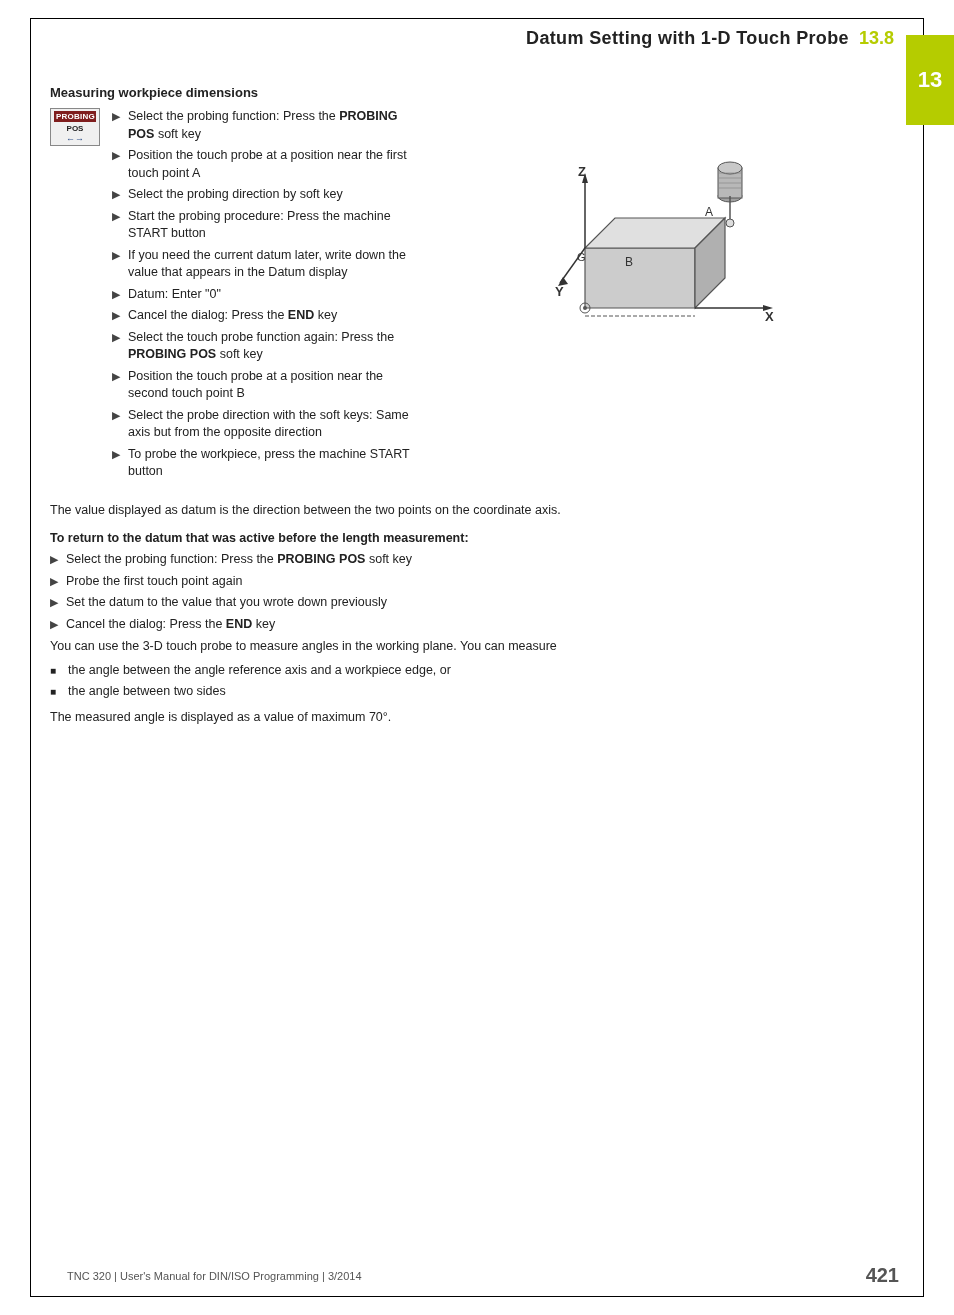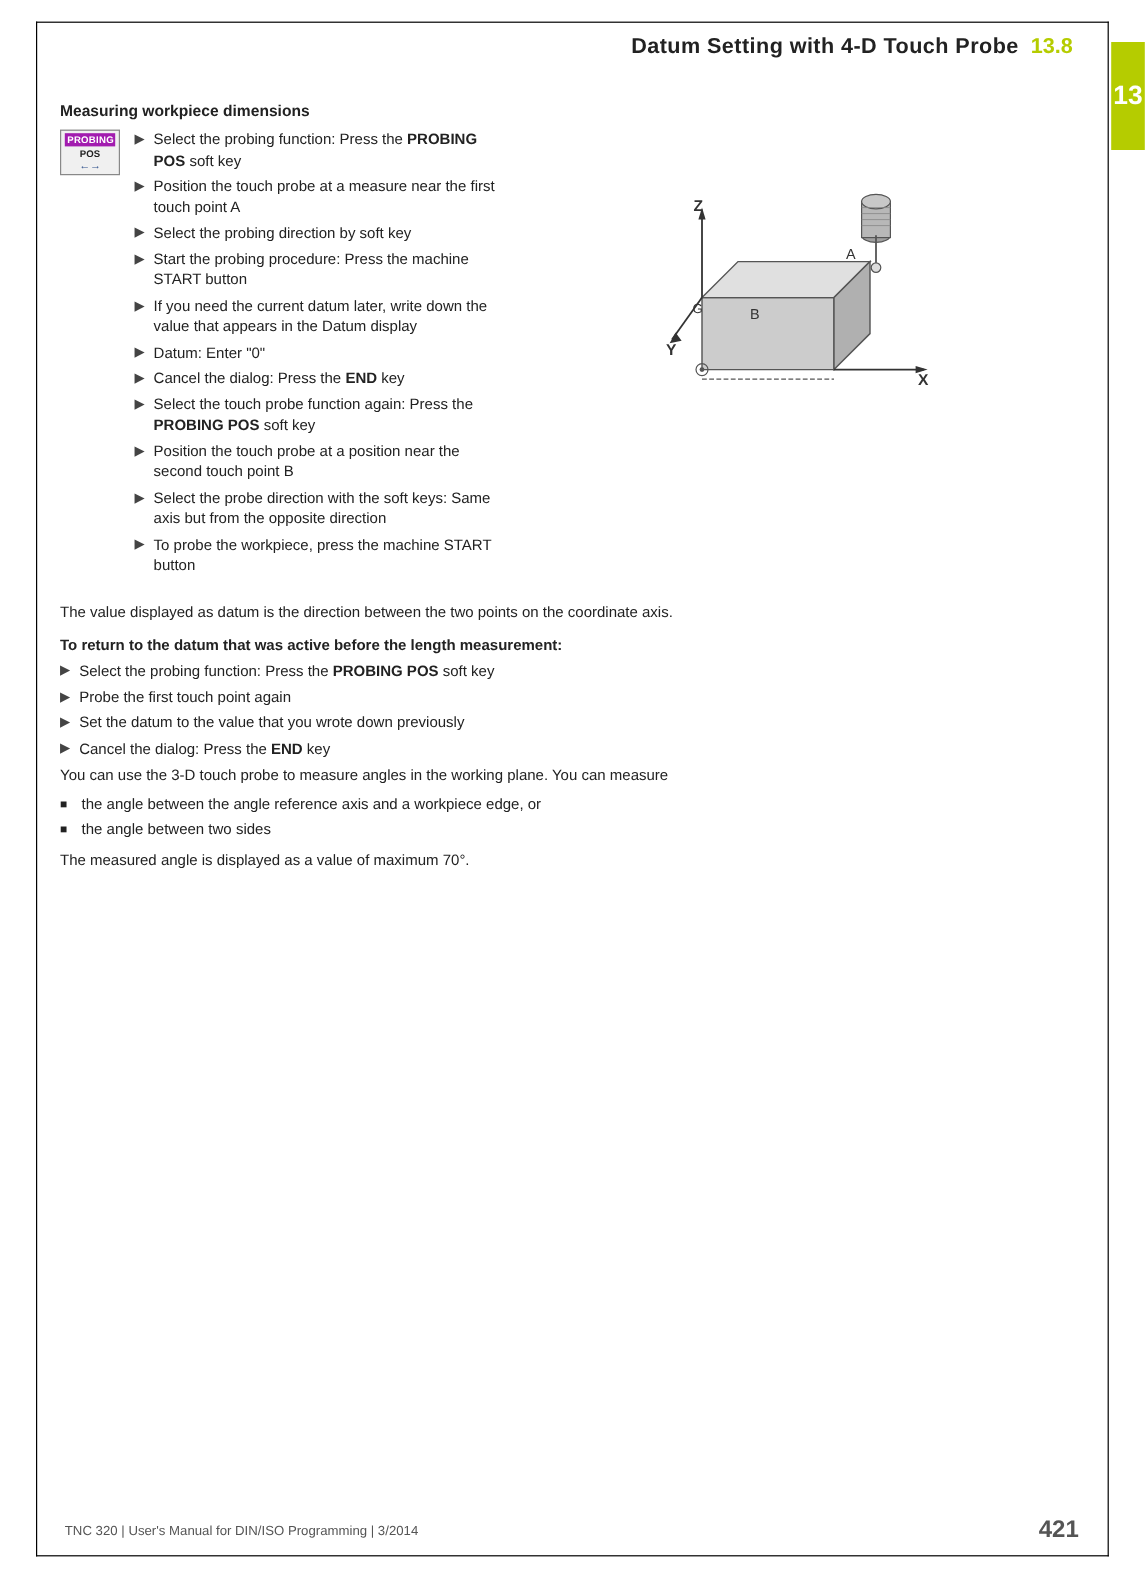--- a/index.html
+++ b/index.html
@@ -37,21 +37,21 @@
       top: 18px; bottom: 18px; right: 30px;
       width: 1px;
       background: #000;
     }
 
     
     .green-tab {
       position: absolute;
       top: 35px;
       right: 0px;
-      width: 28px;
+      width: 48px;
       height: 90px;
       background: #a8c f00;
       background: #b5cc00;
       display: flex;
       align-items: center;
       justify-content: center;
     }
     .green-tab-number {
       color: #fff;
       font-size: 22px;
@@ -128,21 +128,21 @@
       font-size: 9px;
       color: #333;
       text-align: center;
       vertical-align: top;
       float: left;
       margin-right: 8px;
     }
     .probing-icon .pi-top {
       font-size: 8px;
       font-weight: bold;
-      background: #a21caf;
+      background: #7f1d1d;
       color: #fff;
       display: block;
       padding: 1px 2px;
       margin-bottom: 2px;
       letter-spacing: 0.03em;
     }
     .probing-icon .pi-mid {
       font-size: 8px;
       font-weight: bold;
       color: #222;
@@ -228,21 +228,21 @@
       margin-top: 2px;
     }
     .square-list li .sq-text {
       flex: 1;
     }
 
     
     .page-footer {
       position: absolute;
       bottom: 28px;
-      left: 54px;
+      left: 67px;
       right: 55px;
       display: flex;
       justify-content: space-between;
       align-items: center;
       font-size: 11px;
       color: #555;
     }
 
     
     .diagram-svg {
@@ -256,21 +256,21 @@
 <div class="page-border-top"></div>
 <div class="page-border-bottom"></div>
 <div class="page-border-left"></div>
 <div class="page-border-right"></div>
 
 <div class="green-tab">
   <span class="green-tab-number">13</span>
 </div>
 
 <div class="page-header">
-  <span class="page-header-title">Datum Setting with 4-D Touch Probe</span>
+  <span class="page-header-title">Datum Setting with 1-D Touch Probe</span>
   <span class="page-header-section">13.8</span>
 </div>
 
 <div class="main-content">
 
   <div class="section-heading">Measuring workpiece dimensions</div>
 
   <div class="two-col">
 
     <div class="steps-col">
@@ -284,21 +284,21 @@
           </div>
         </div>
 
         <ul class="arrow-list icon-list-items">
           <li>
             <span class="arrow">▶</span>
             <span class="item-text">Select the probing function: Press the <b>PROBING POS</b> soft key</span>
           </li>
           <li>
             <span class="arrow">▶</span>
-            <span class="item-text">Position the touch probe at a measure near the first touch point A</span>
+            <span class="item-text">Position the touch probe at a position near the first touch point A</span>
           </li>
           <li>
             <span class="arrow">▶</span>
             <span class="item-text">Select the probing direction by soft key</span>
           </li>
           <li>
             <span class="arrow">▶</span>
             <span class="item-text">Start the probing procedure: Press the machine START button</span>
           </li>
           <li>

